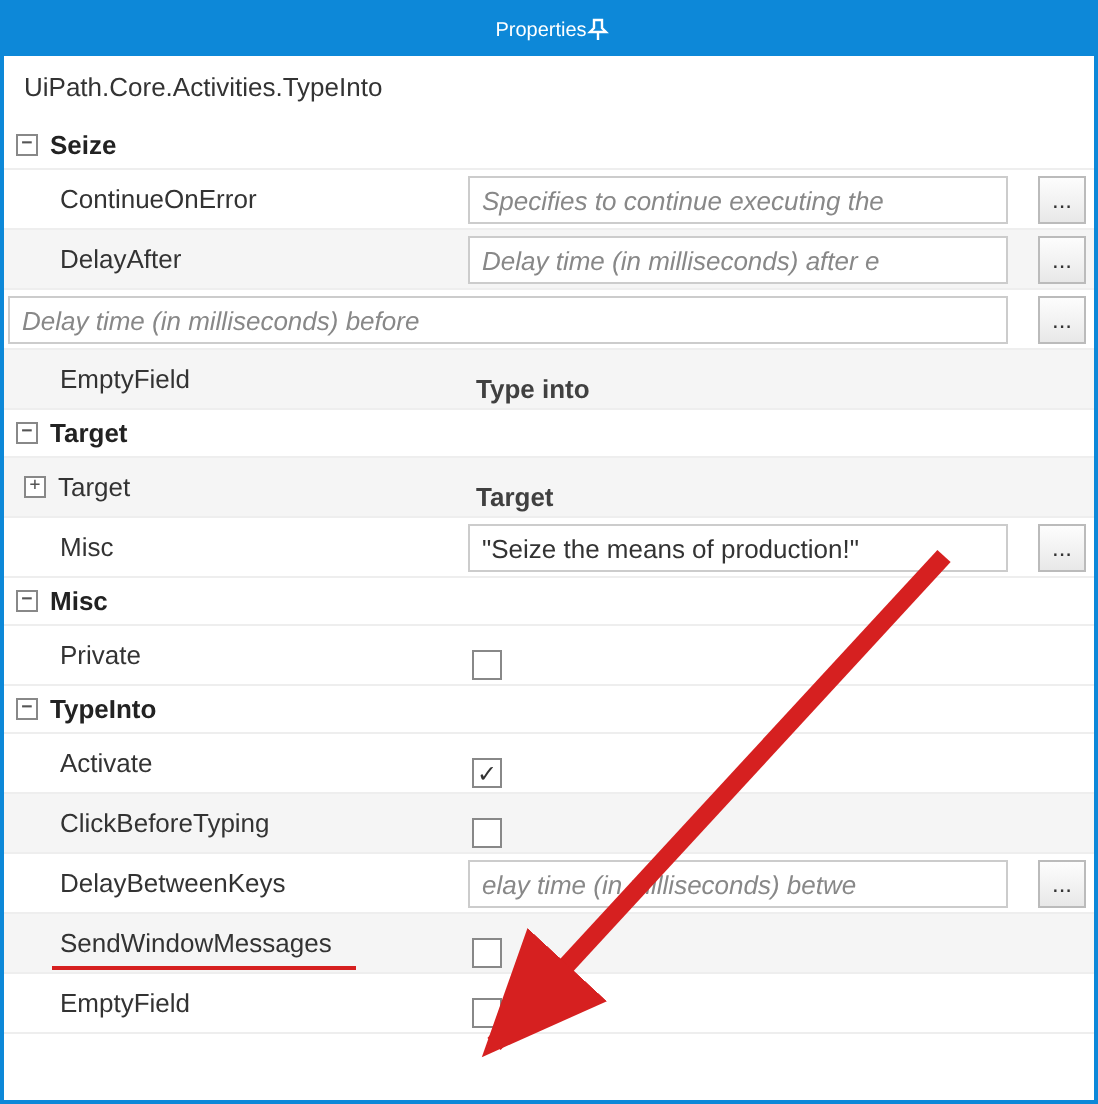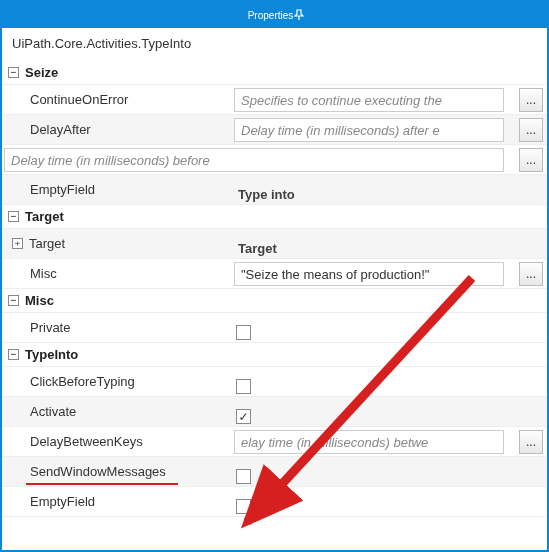--- a/index.html
+++ b/index.html
@@ -221,29 +221,29 @@
     <div class="value-cell">
       <div class="checkbox"></div>
     </div>
   </div>
 
   <div class="section-header">
     <span class="expander">−</span>
     <span>TypeInto</span>
   </div>
   <div class="row">
+    <div class="label-cell">Activate</div>
+    <div class="value-cell">
+      <div class="checkbox checked"></div>
+    </div>
+  </div>
+  <div class="row">
     <div class="label-cell">ClickBeforeTyping</div>
     <div class="value-cell">
       <div class="checkbox"></div>
-    </div>
-  </div>
-  <div class="row">
-    <div class="label-cell">Activate</div>
-    <div class="value-cell">
-      <div class="checkbox checked"></div>
     </div>
   </div>
   <div class="row">
     <div class="label-cell">DelayBetweenKeys</div>
     <div class="value-cell">
       <input class="text-input" placeholder="elay time (in milliseconds) betwe" style="">
       <div class="ellipsis-btn">...</div>
     </div>
   </div>
   <div class="row">

